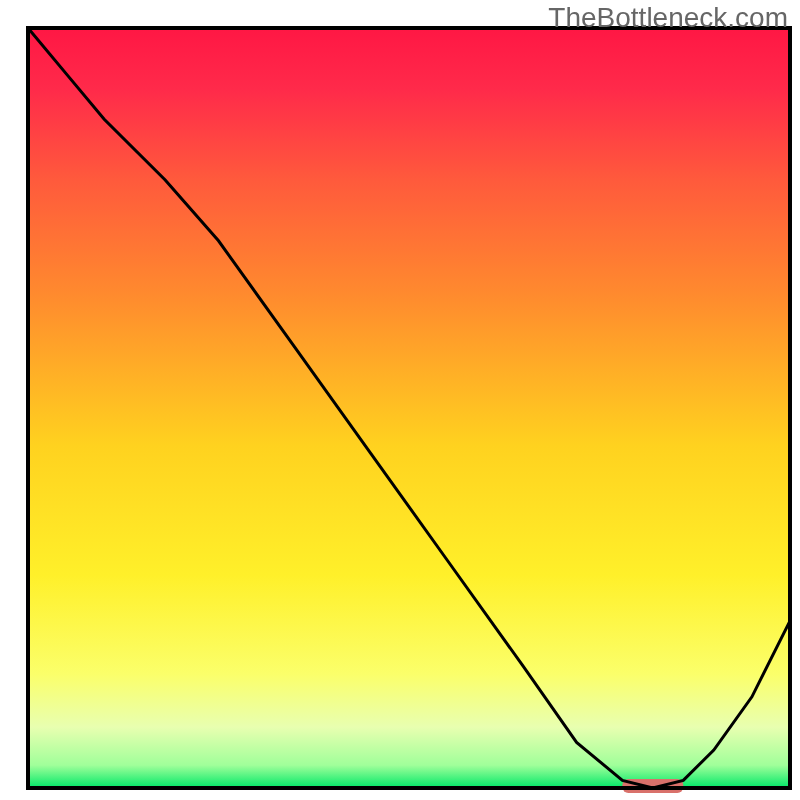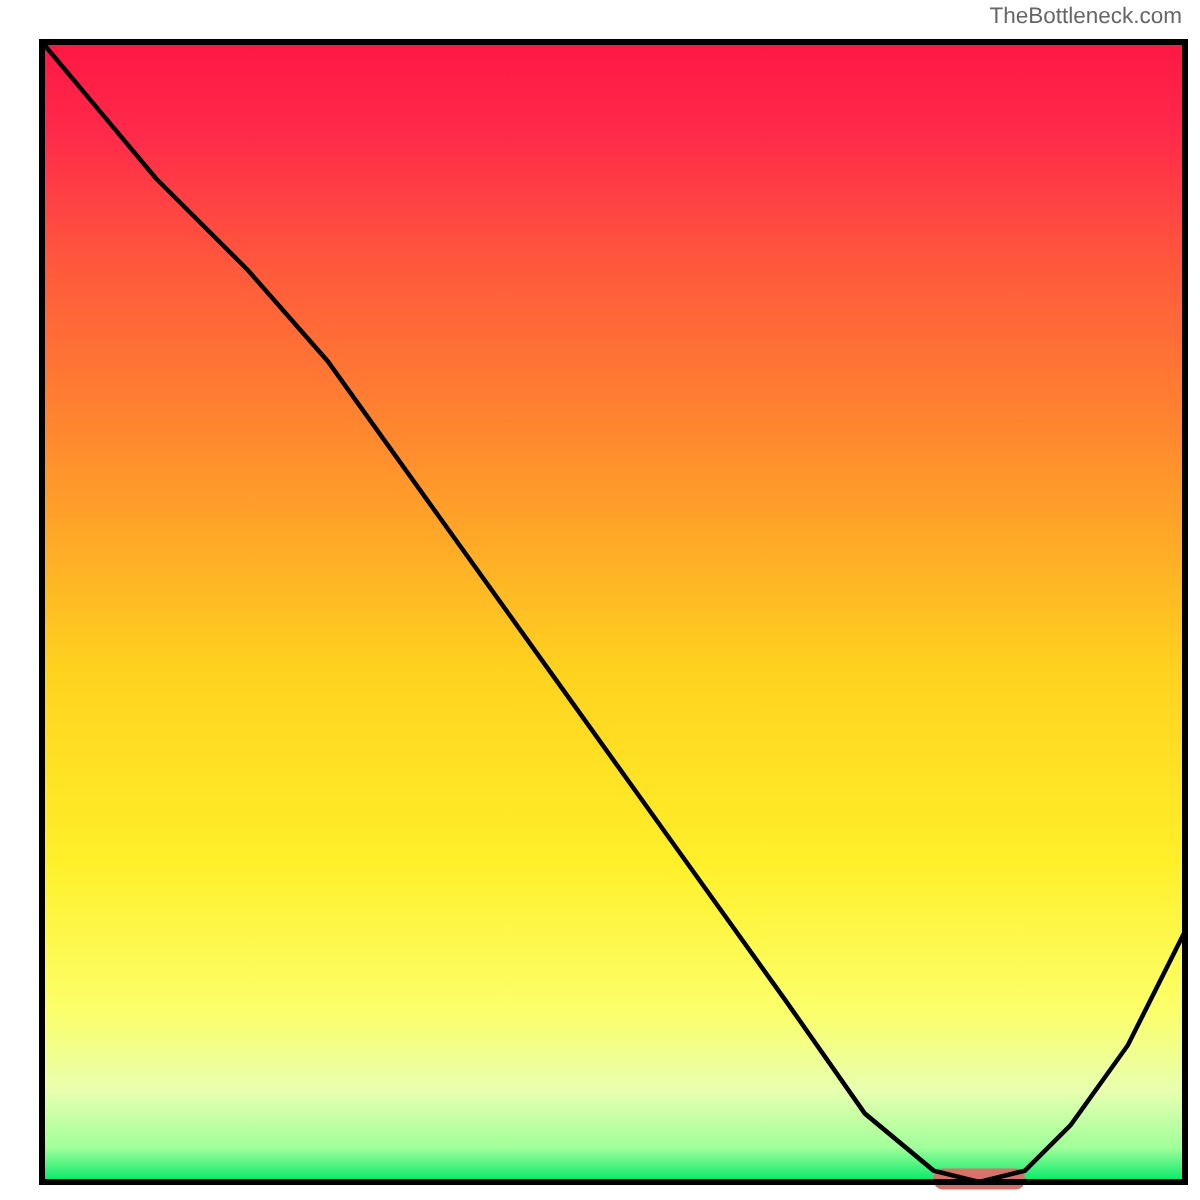--- a/index.html
+++ b/index.html
@@ -14,21 +14,21 @@
   .container {
     position: relative;
     width: 800px;
     height: 800px;
   }
   .watermark {
     position: absolute;
     top: 2px;
     right: 12px;
     color: #666666;
-    font-size: 15px;
+    font-size: 28px;
     font-weight: 500;
     z-index: 10;
     user-select: none;
   }
   svg.chart {
     position: absolute;
     top: 0;
     left: 0;
   }
 </style>

